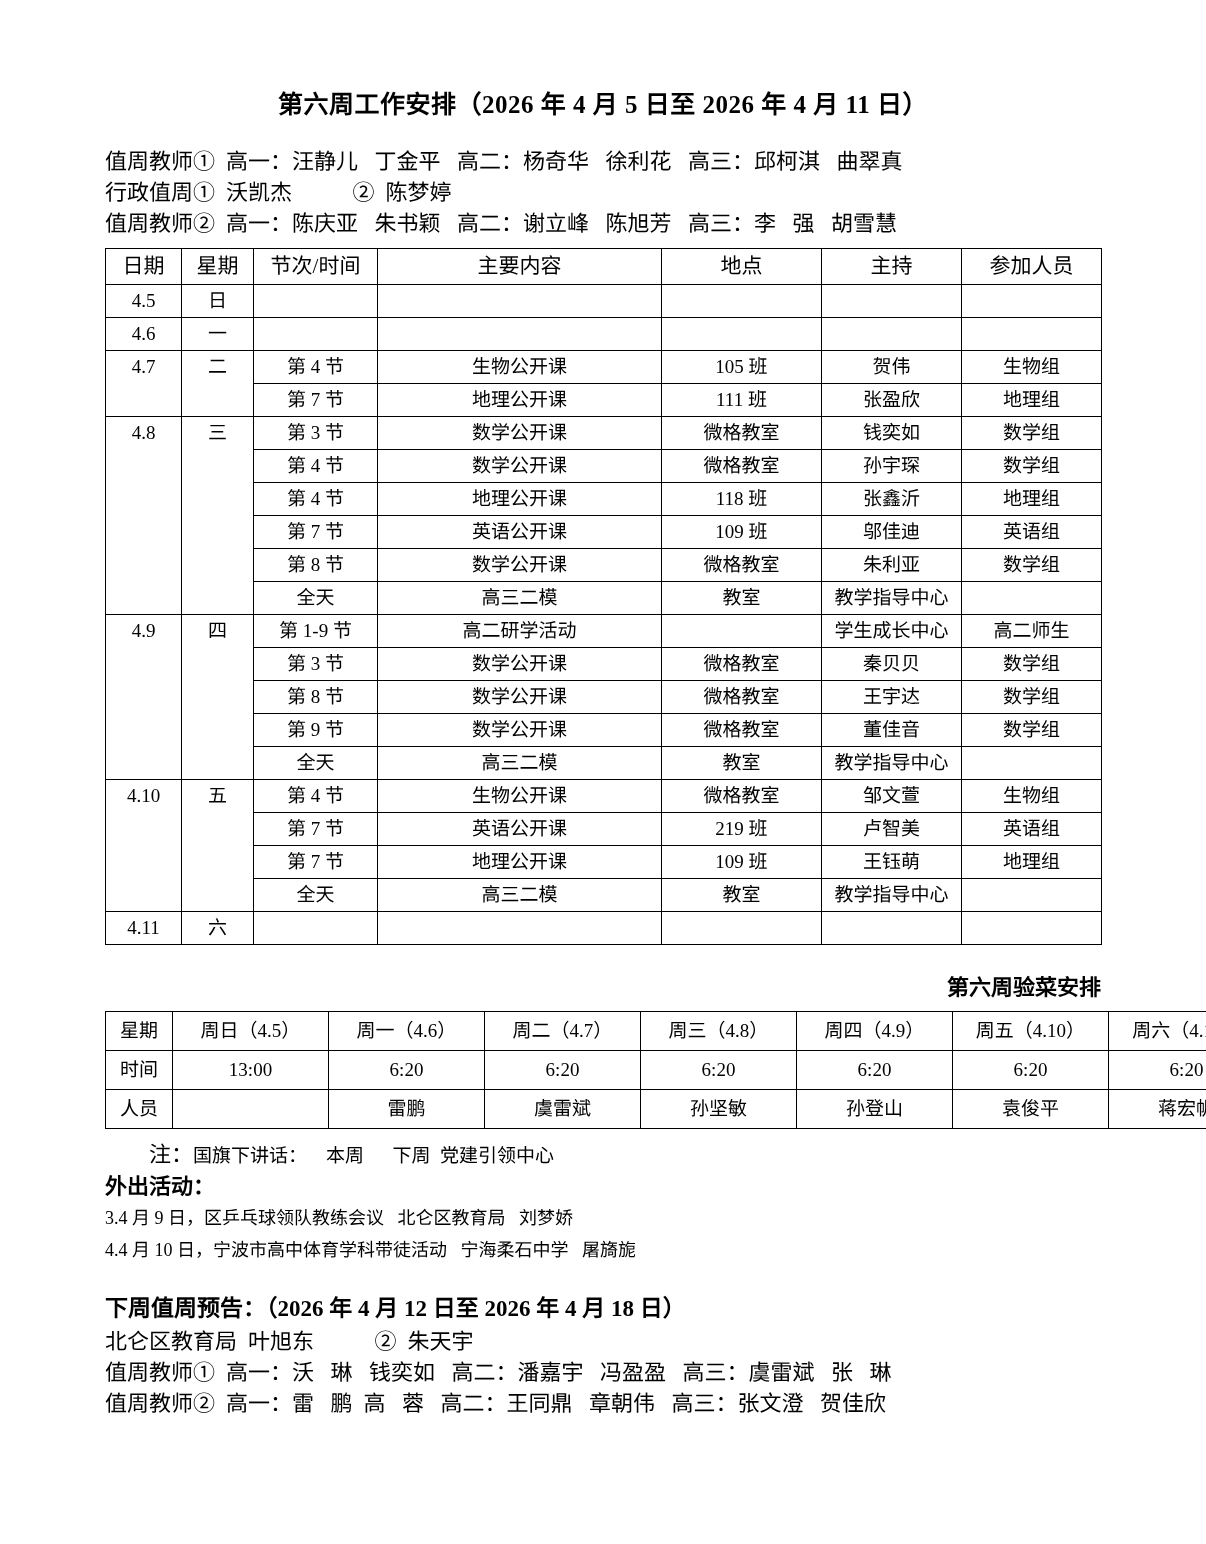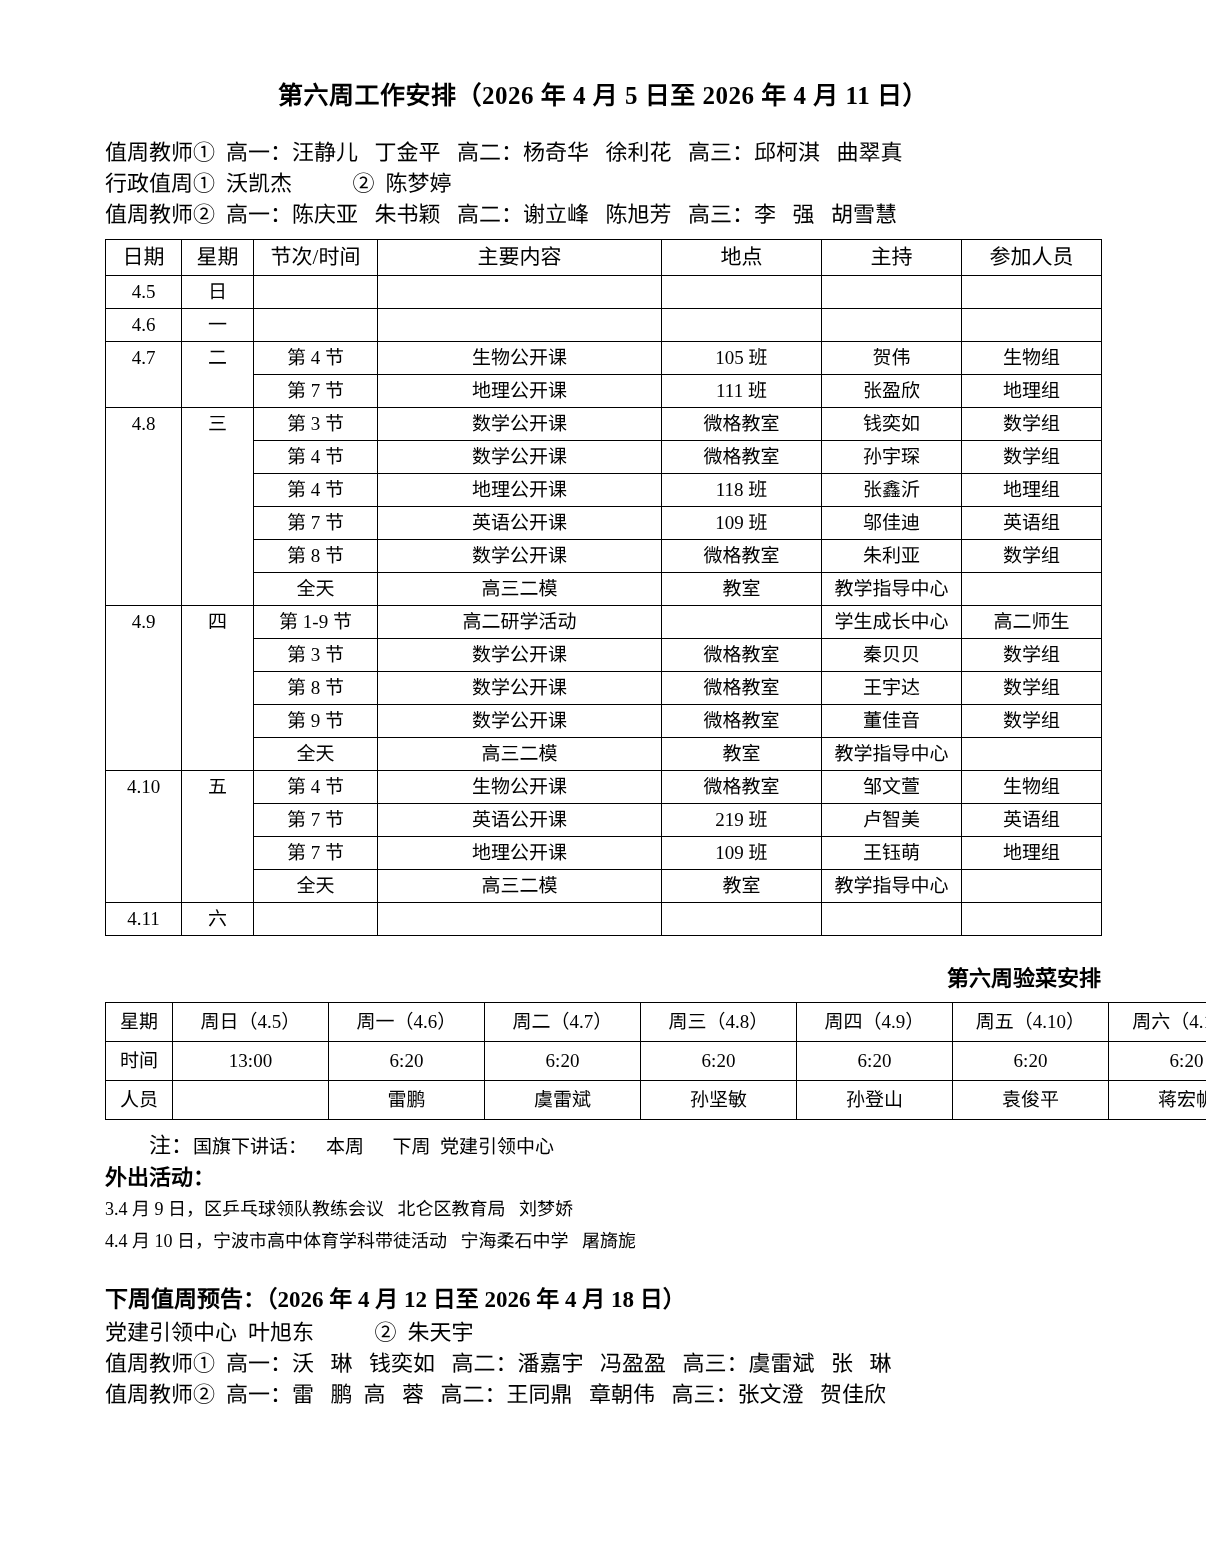--- a/index.html
+++ b/index.html
@@ -13,21 +13,21 @@
     height: 1544px;
     font-family: "Liberation Serif", "DejaVu Serif", serif;
     color: #000000;
     overflow: hidden;
   }
   .page {
     position: relative;
     width: 1206px;
     height: 1544px;
     box-sizing: border-box;
-    padding: 3px 105px;
+    padding: 12px 105px;
   }
 
   
   .doc-title {
     text-align: center;
     font-size: 25px;
     font-weight: bold;
     letter-spacing: 0.5px;
     margin: 0;
     padding-top: 78px;
@@ -416,18 +416,18 @@
   <div class="note-line"><span class="note-label">注：</span><span>国旗下讲话：    本周      下周  党建引领中心</span></div>
 
   <div class="out-title">外出活动：</div>
   <div id="outgoing-list">
       <div class="out-item">3.4 月 9 日，区乒乓球领队教练会议   北仑区教育局   刘梦娇</div>
       <div class="out-item">4.4 月 10 日，宁波市高中体育学科带徒活动   宁海柔石中学   屠旖旎</div>
     </div>
 
   <div class="next-block">
     <div class="next-title">下周值周预告：（2026 年 4 月 12 日至 2026 年 4 月 18 日）</div>
-    <div class="next-line">党建引领中心  叶旭东           ②  朱天宇</div>
+    <div class="next-line">北仑区教育局  叶旭东           ②  朱天宇</div>
     <div class="next-line">值周教师①  高一：沃   琳   钱奕如   高二：潘嘉宇   冯盈盈   高三：虞雷斌   张   琳</div>
     <div class="next-line">值周教师②  高一：雷   鹏  高   蓉   高二：王同鼎   章朝伟   高三：张文澄   贺佳欣</div>
   </div>
 
 </div>
 
 </body></html>

